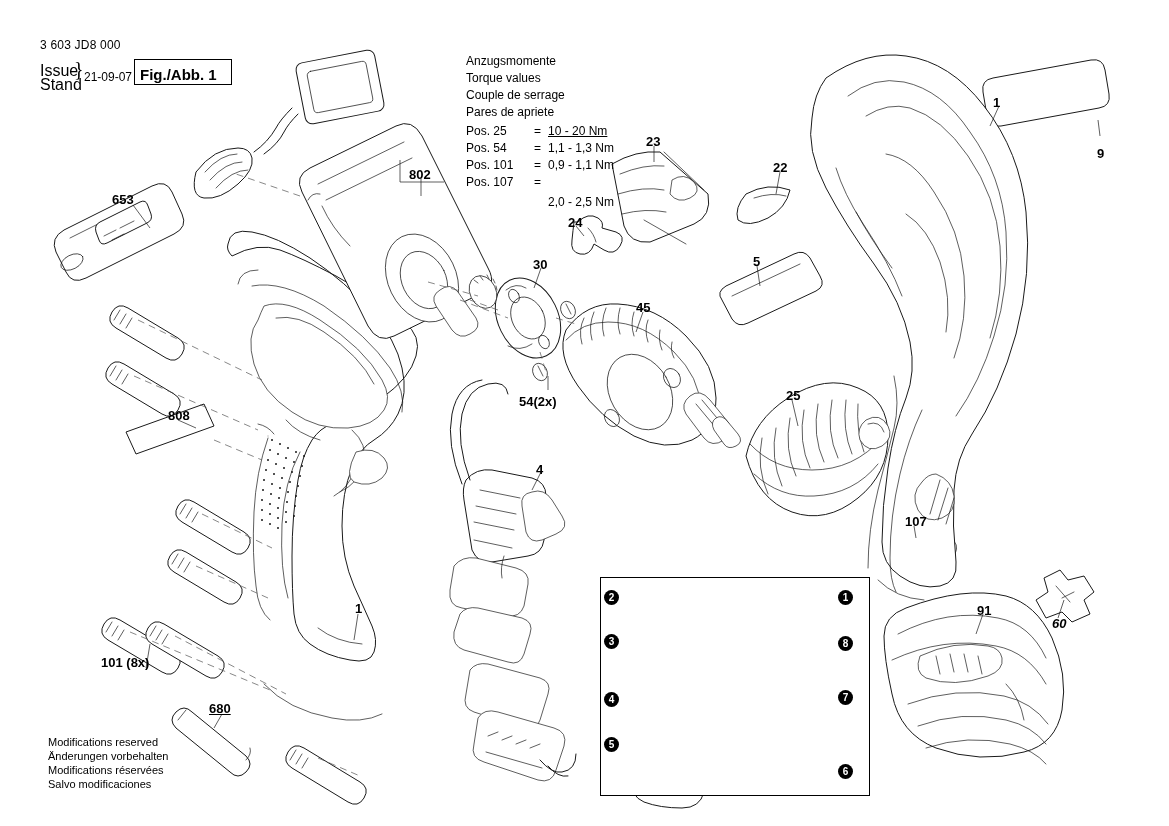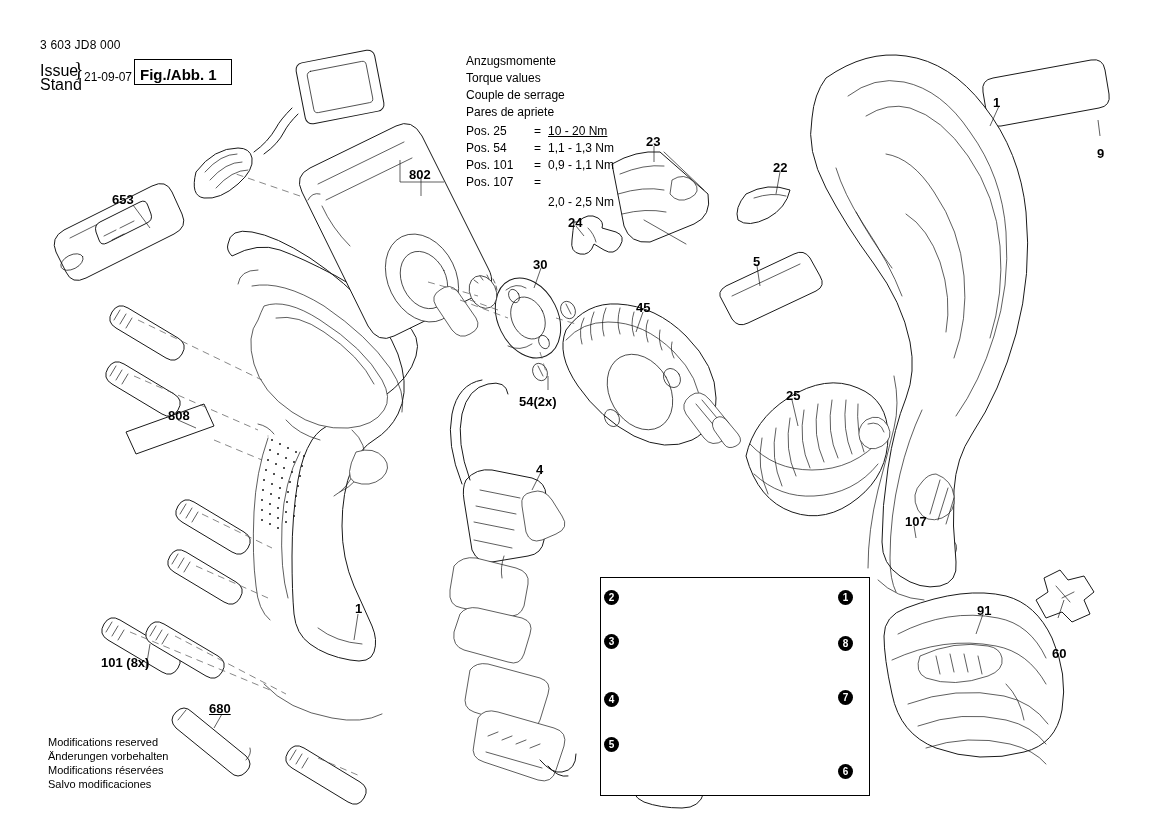--- a/index.html
+++ b/index.html
@@ -505,21 +505,21 @@
   <div class="lbl" style="left:568px; top:215px;">24</div>
   <div class="lbl" style="left:636px; top:300px;">45</div>
   <div class="lbl" style="left:646px; top:134px;">23</div>
   <div class="lbl" style="left:773px; top:160px;">22</div>
   <div class="lbl" style="left:753px; top:254px;">5</div>
   <div class="lbl" style="left:786px; top:388px;">25</div>
   <div class="lbl" style="left:905px; top:514px;">107</div>
   <div class="lbl" style="left:993px; top:95px;">1</div>
   <div class="lbl" style="left:1097px; top:146px;">9</div>
   <div class="lbl" style="left:977px; top:603px;">91</div>
-  <div class="lbl" style="left:1052px; top:646px;">60</div>
+  <div class="lbl" style="left:1052px; top:616px;font-style:italic;">60</div>
 
   <div class="fig-box" style="left:600px; top:577px; width:268px; height:217px;"></div>
 
   <div class="bullet" style="left:604px; top:590px;">2</div>
   <div class="bullet" style="left:604px; top:634px;">3</div>
   <div class="bullet" style="left:604px; top:692px;">4</div>
   <div class="bullet" style="left:604px; top:737px;">5</div>
 
   <div class="bullet" style="left:838px; top:590px;">1</div>
   <div class="bullet" style="left:838px; top:636px;">8</div>

